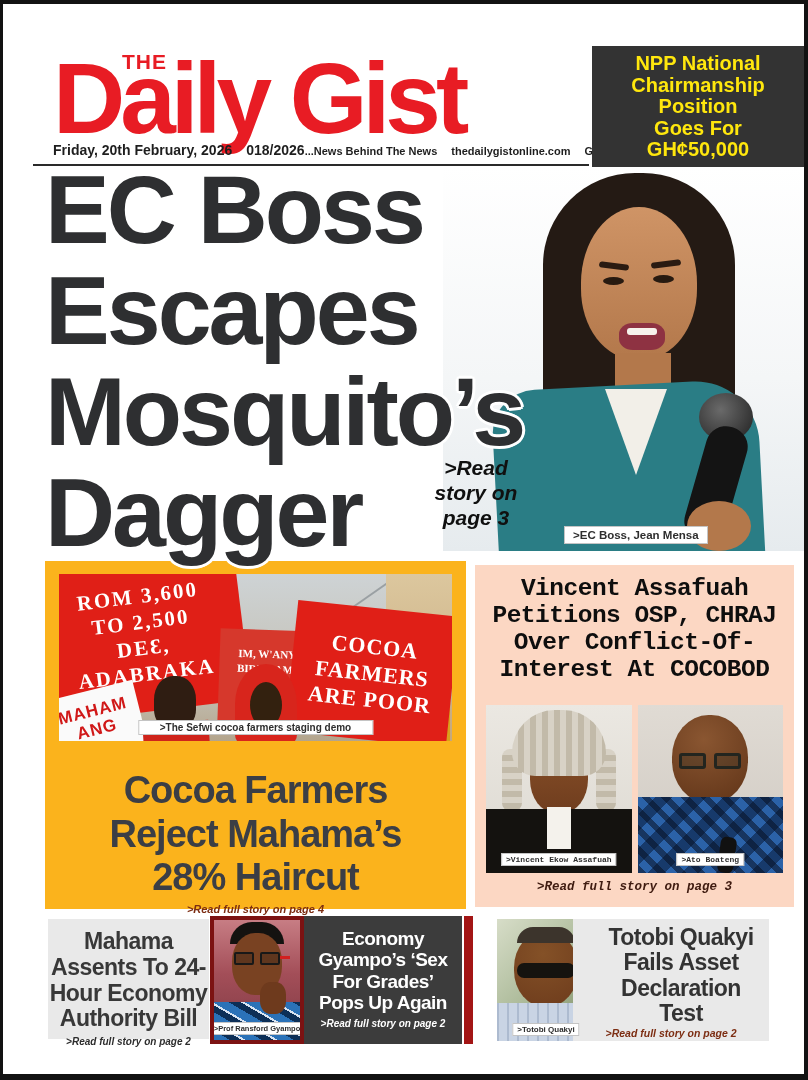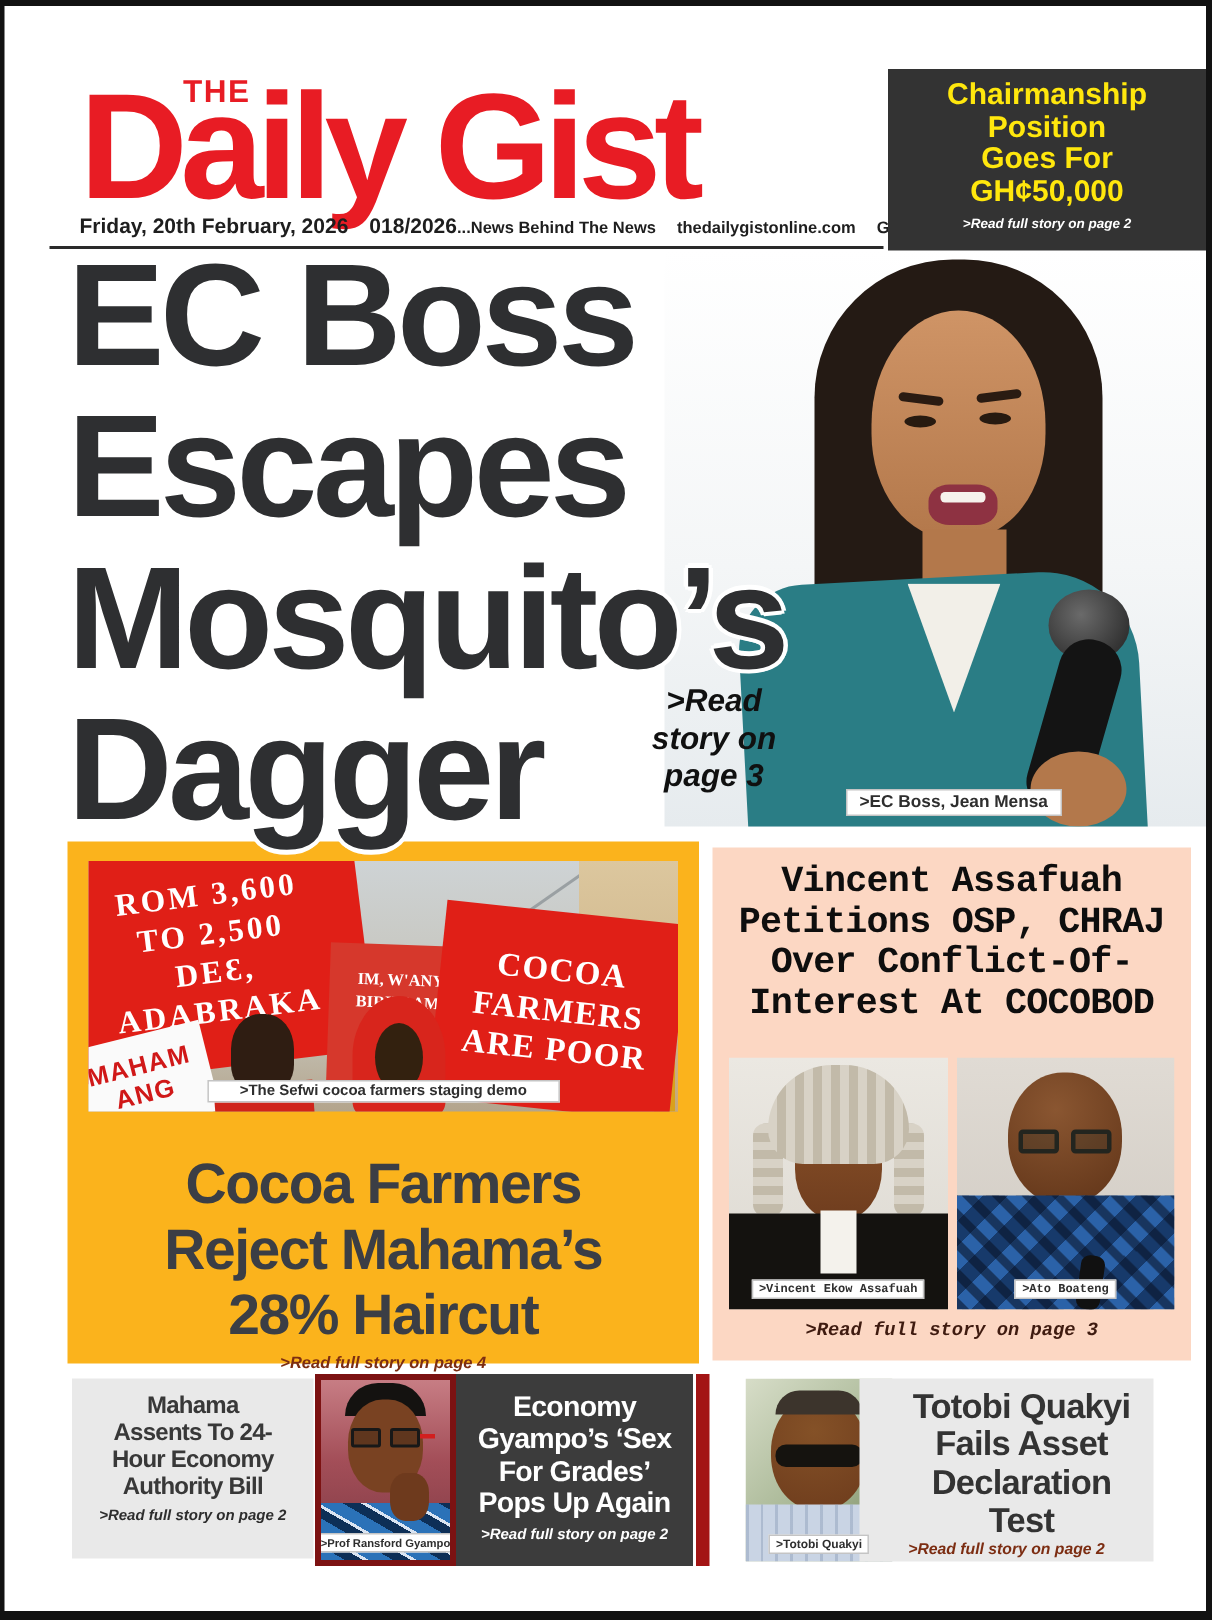--- a/index.html
+++ b/index.html
@@ -136,21 +136,21 @@
     border:3px solid #23251f; background:rgba(40,45,40,.30); border-radius:3px; }
   .bo-shirt { position:absolute; left:0; bottom:0; width:100%; height:76px;
     background:repeating-linear-gradient(45deg,rgba(8,16,34,.55) 0 6px,rgba(0,0,0,0) 6px 14px),
       repeating-linear-gradient(-45deg,#2b62a8 0 12px,#173a6b 12px 24px); }
   .bo-mic { position:absolute; left:56%; bottom:0; width:16px; height:36px; background:#111;
     border-radius:6px; transform:rotate(8deg); }
 
   
   .b-gray { position:absolute; background:var(--gray_box,#e9e9e9); text-align:center; }
   .b1 { left:45px; top:915px; width:161px; height:120px; padding-top:10px; }
-  .b1 .b-line { font-size:16px; font-weight:bold; line-height:1.12; color:#383838; letter-spacing:-0.5px; }
+  .b1 .b-line { font-size:23px; font-weight:bold; line-height:1.12; color:#383838; letter-spacing:-0.5px; }
   .b-read-dark { font-size:10px; font-weight:bold; font-style:italic; color:#2d2d2d; margin-top:4px; }
   .gyampo { position:absolute; left:207px; top:912px; width:94px; height:128px;
     border:4px solid #7c1212; overflow:hidden; }
   .gy-bg { position:absolute; inset:0; background:linear-gradient(180deg,#c77d84 0%,#a34e58 45%,#7e3a44 100%); }
   .gy-hair { position:absolute; left:50%; transform:translateX(-50%); top:2px; width:54px; height:22px;
     background:#141210; border-radius:26px 26px 0 0; }
   .gy-face { position:absolute; left:50%; transform:translateX(-50%); top:13px; width:50px; height:62px;
     background:#794222; border-radius:46%; }
   .gy-lens-l { position:absolute; left:calc(50% - 23px); top:32px; width:20px; height:13px;
     border:2px solid #181818; background:rgba(20,20,20,.25); border-radius:2px; }
@@ -197,20 +197,21 @@
       <span class="dl-small">...News Behind The News</span>
       <span class="dl-sep"></span>
       <span class="dl-small">thedailygistonline.com</span>
       <span class="dl-sep"></span>
       <span class="dl-small">GH¢5.00</span>
     </div>
     <div class="mast-rule"></div>
   </header>
 
   <aside class="npp">
+    <div class="npp-line">NPP National</div>
     <div class="npp-line">Chairmanship</div>
     <div class="npp-line">Position</div>
     <div class="npp-line">Goes For</div>
     <div class="npp-line">GH¢50,000</div>
     <div class="npp-read">&gt;Read full story on page 2</div>
   </aside>
 
   <figure class="lead-photo">
     <div class="jm-hair"></div>
     <div class="jm-face"></div>

